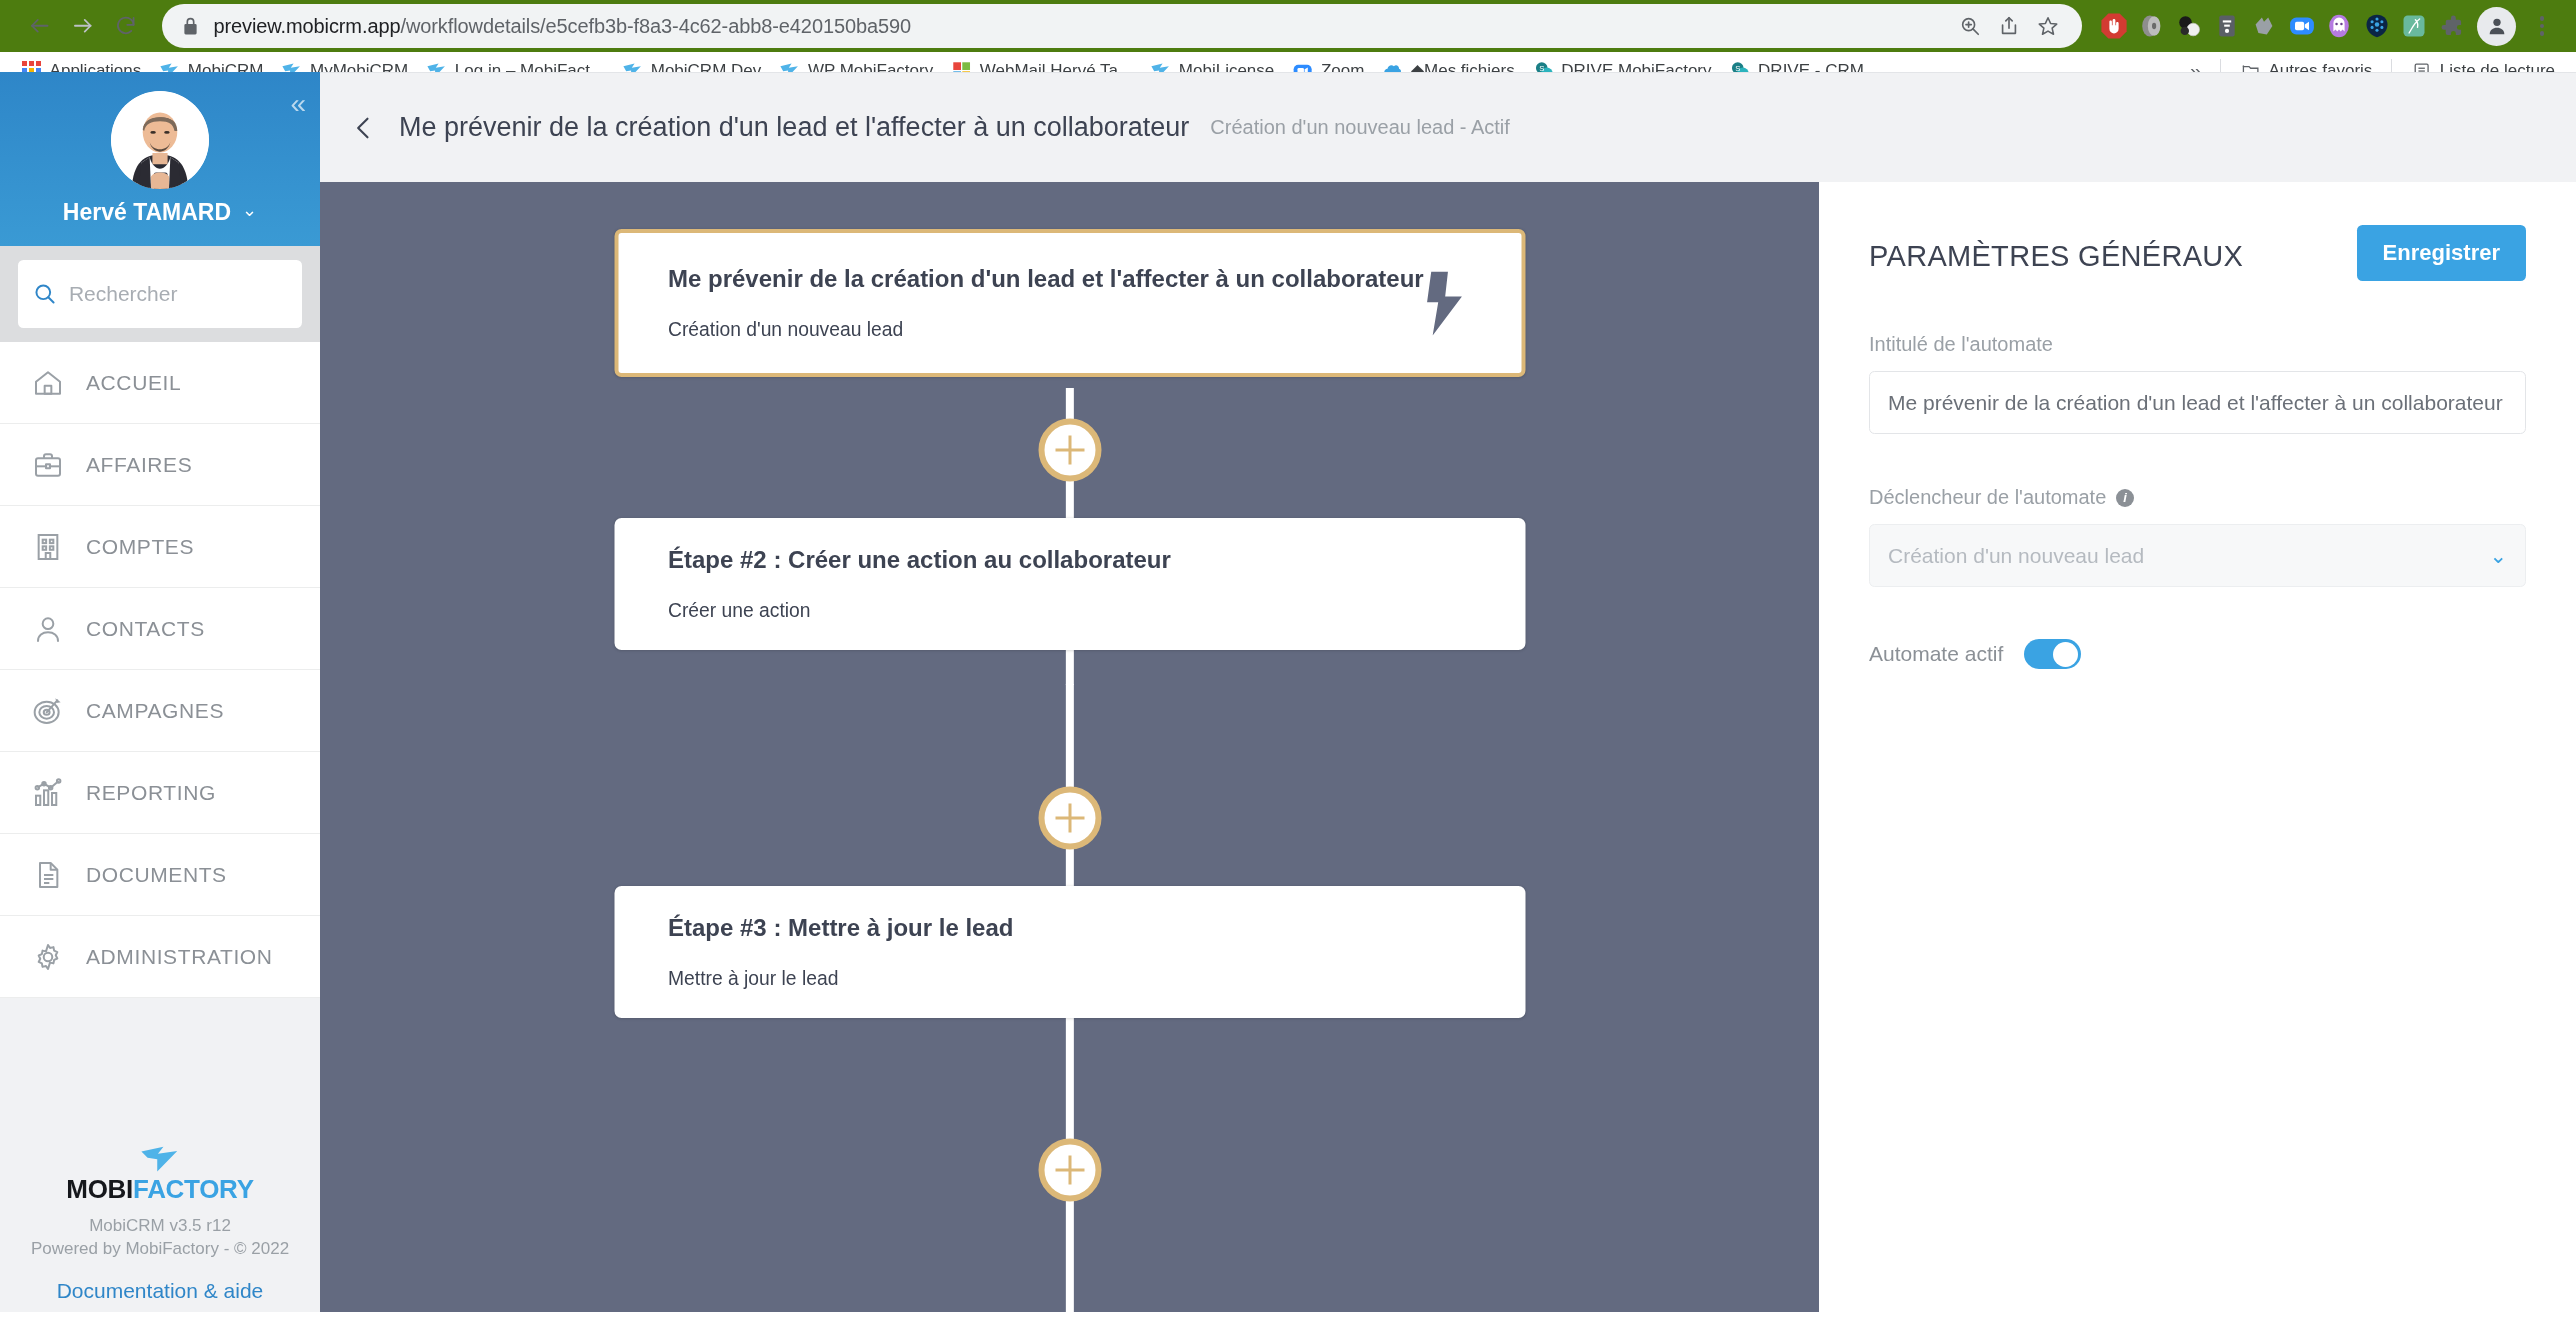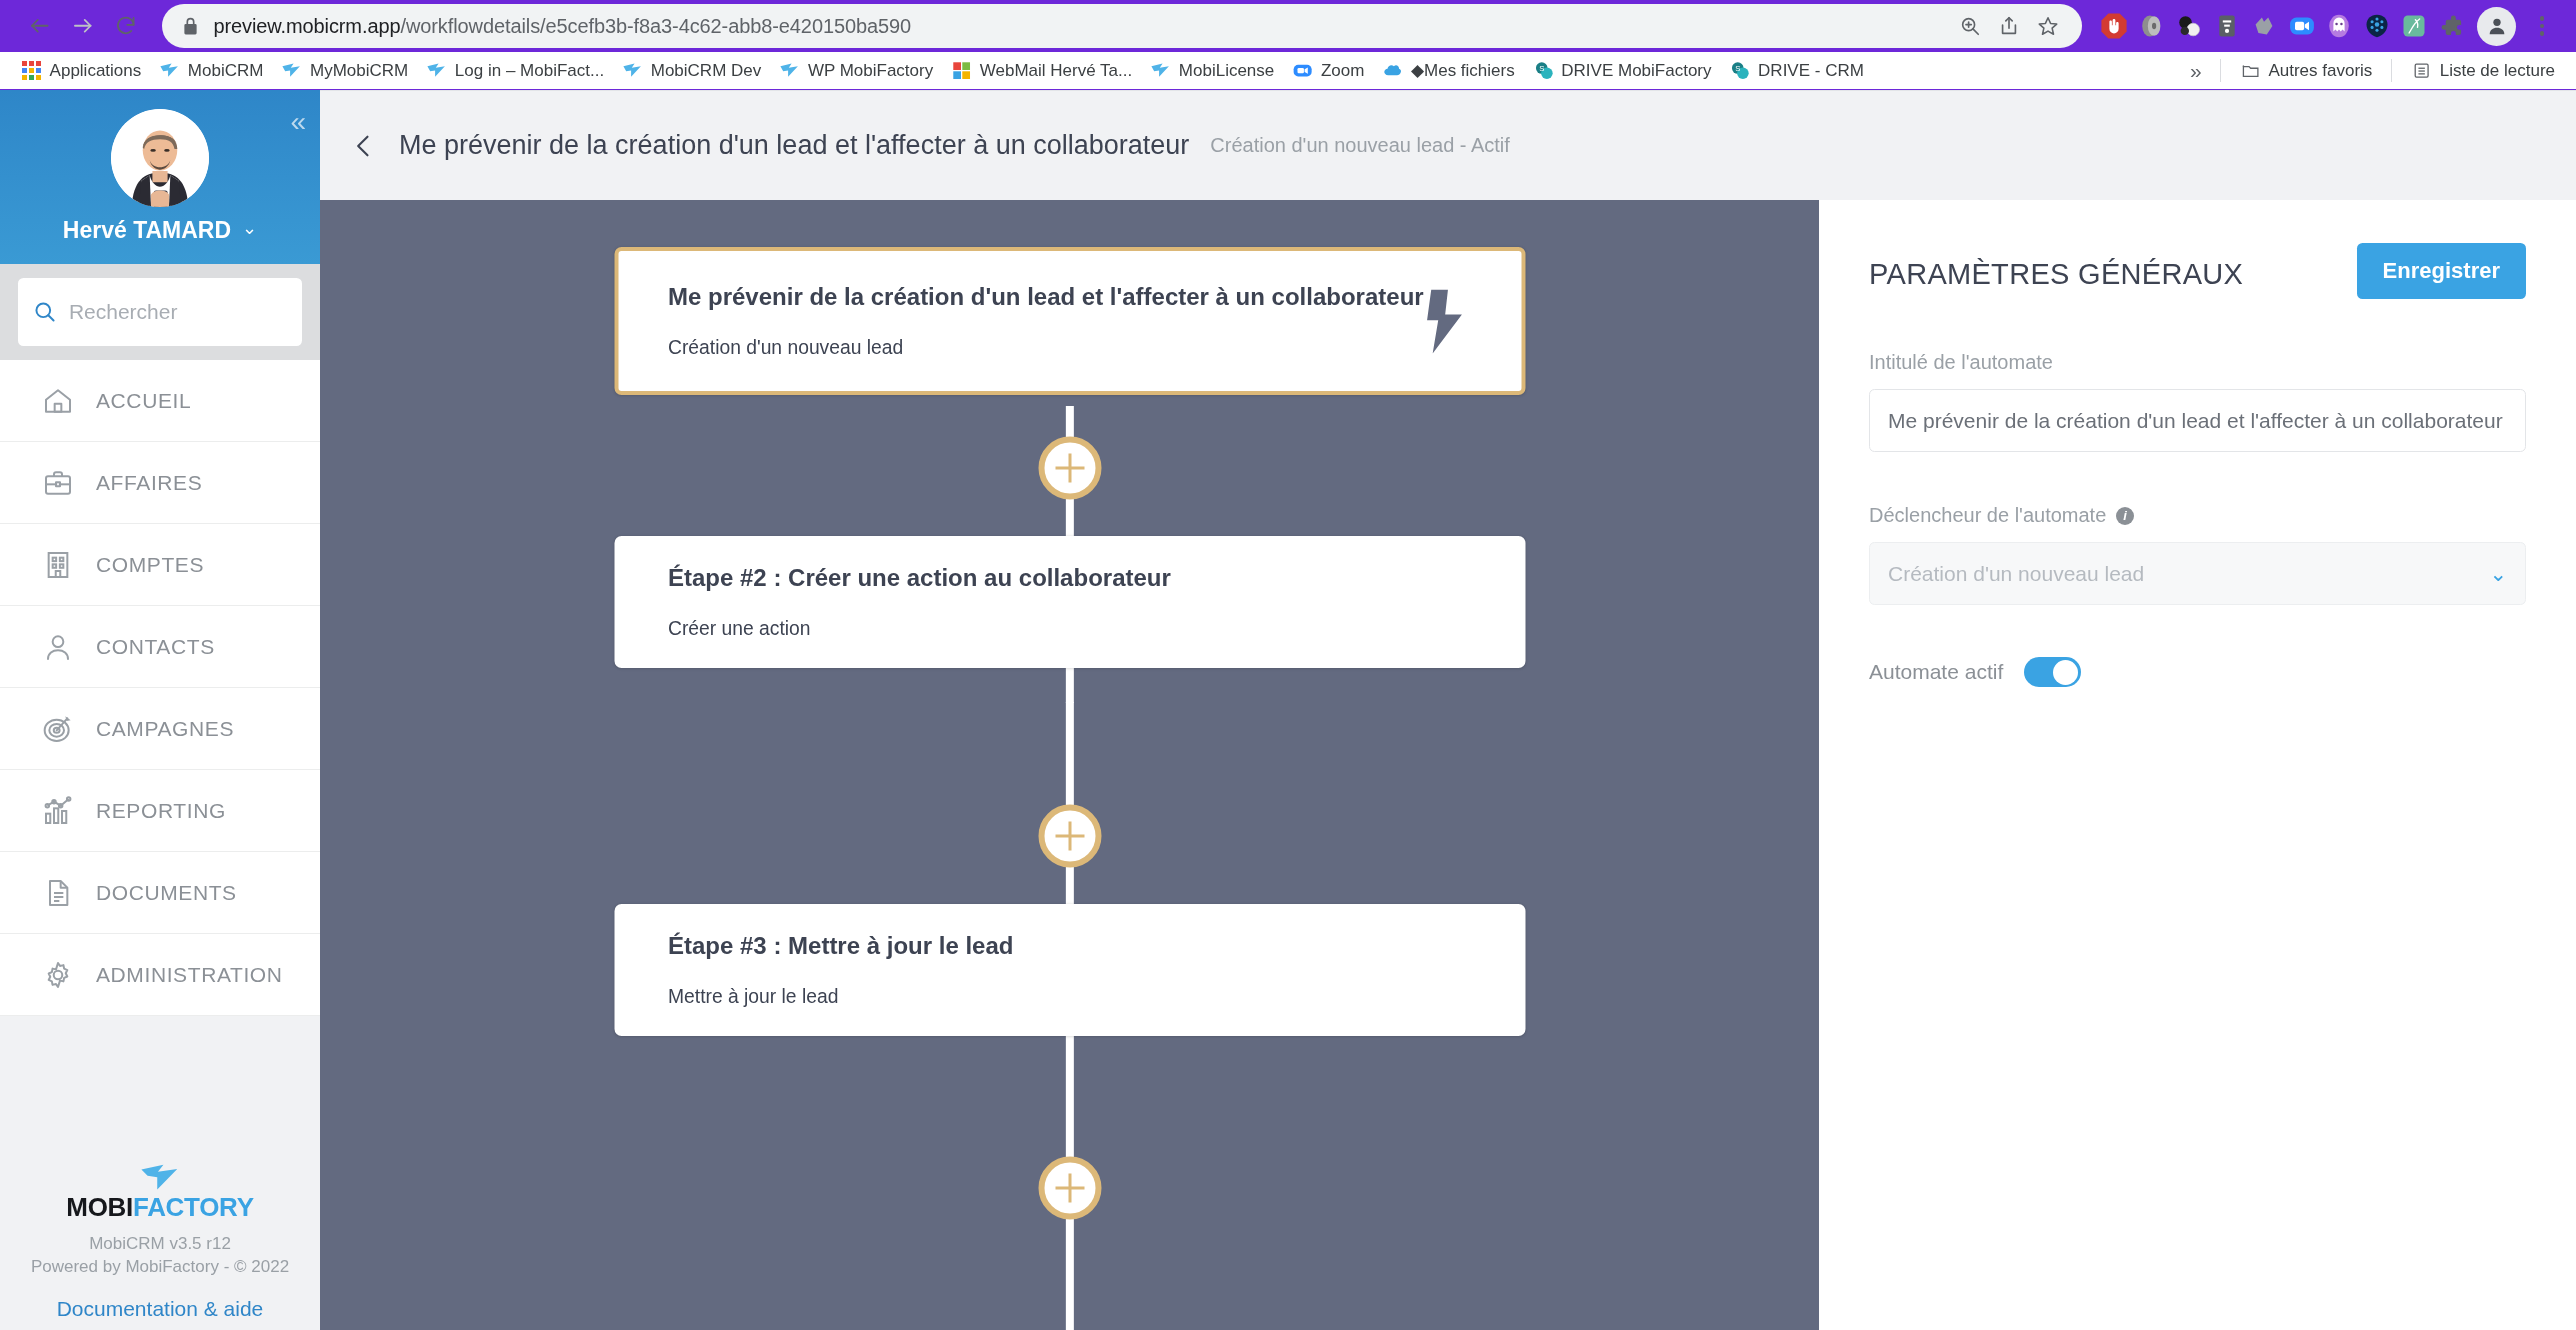--- a/index.html
+++ b/index.html
@@ -3,21 +3,21 @@
 <meta charset="utf-8">
 <style>
   * { box-sizing: border-box; margin: 0; padding: 0; }
   html, body {
     width: 2576px; height: 1330px;
     font-family: "Liberation Sans", sans-serif;
     background: #ffffff; overflow: hidden;
   }
 
   
-  .browser-chrome { width: 2576px; height: 90px; background: #6d28d9; position: relative; }
+  .browser-chrome { width: 2576px; height: 72px; background: #4d7c0f; position: relative; }
 
   .nav-bar { height: 52px; display: flex; align-items: center; padding: 0 18px; }
   .nav-btn {
     width: 43px; height: 43px; display: flex; align-items: center; justify-content: center;
     color: #5f6368; flex: 0 0 auto;
   }
   .nav-btn.disabled { color: #bdc1c6; }
   .nav-btn svg { width: 23.5px; height: 23.5px; }
 
   .omnibox {
@@ -102,21 +102,21 @@
   }
   .search-box .mag { width: 23.5px; height: 23.5px; color: #2f86c8; flex:0 0 auto;}
   .search-box input {
     border: none; outline: none; font-size: 21px; color: #9aa0a6;
     font-family: "Liberation Sans", sans-serif; background: transparent; width: 100%;
   }
   .search-box input::placeholder { color: #a8adb3; }
 
   .nav-list { background: #ffffff; flex: 0 0 auto; }
   .nav-item {
-    height: 82px; display: flex; align-items: center; gap: 22px; padding-left: 42px;
+    height: 82px; display: flex; align-items: center; gap: 22px; padding-left: 32px;
     border-bottom: 1.4px solid #eceded; color: #8b9096; font-size: 21px; letter-spacing: 0.6px;
   }
   .nav-item .ni-ico { width: 32px; height: 32px; flex: 0 0 auto; color: #9aa0a6; }
   .nav-item .ni-ico svg { width: 100%; height: 100%; display:block; }
 
   .sidebar-spacer { flex: 1 1 auto; background: #f1f2f4; }
   .sidebar-footer {
     padding: 0 18px 9px; text-align: center; background: #f1f2f4;
   }
   .logo-wrap { display:flex; flex-direction:column; align-items:center; gap: 1.4px; margin-bottom: 9.7px; }

